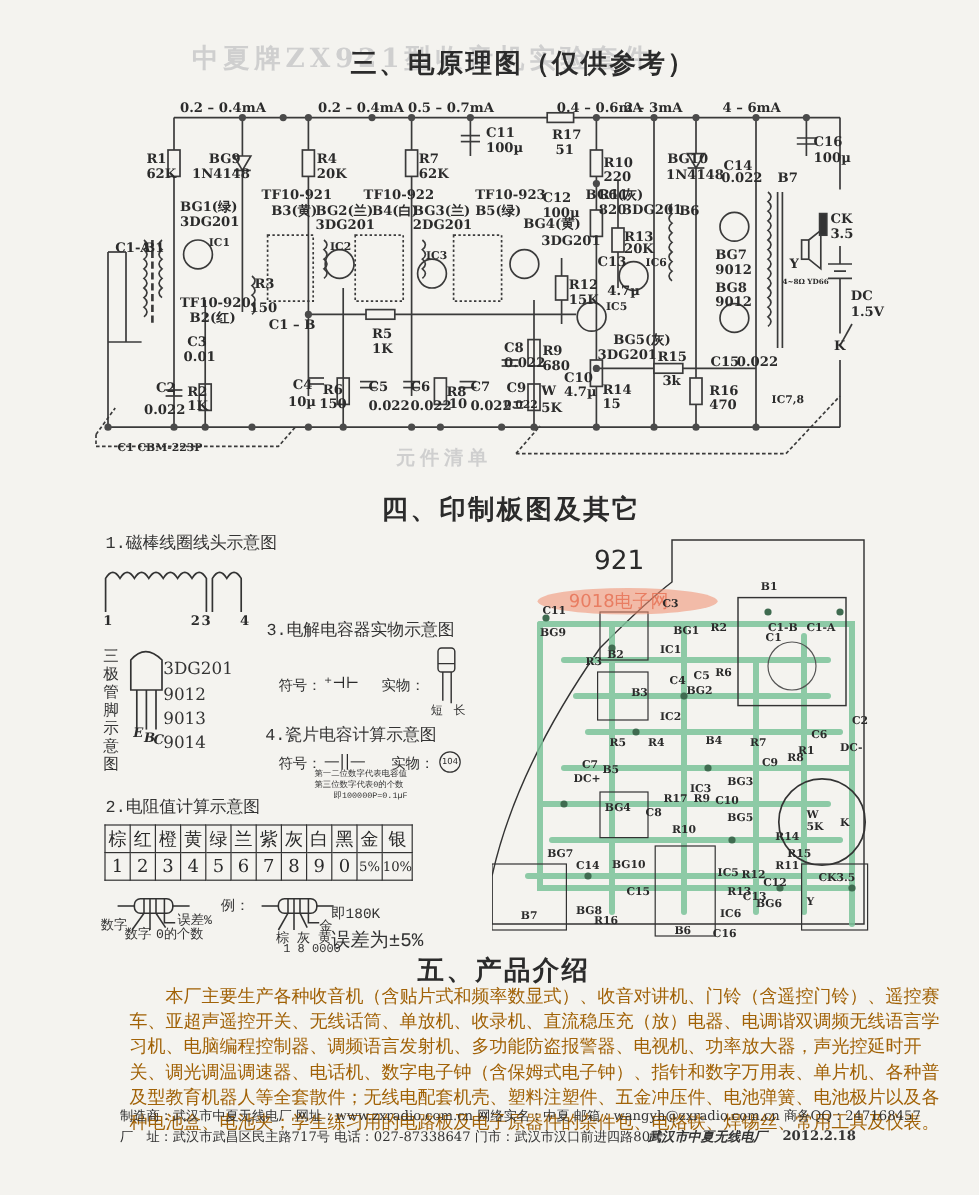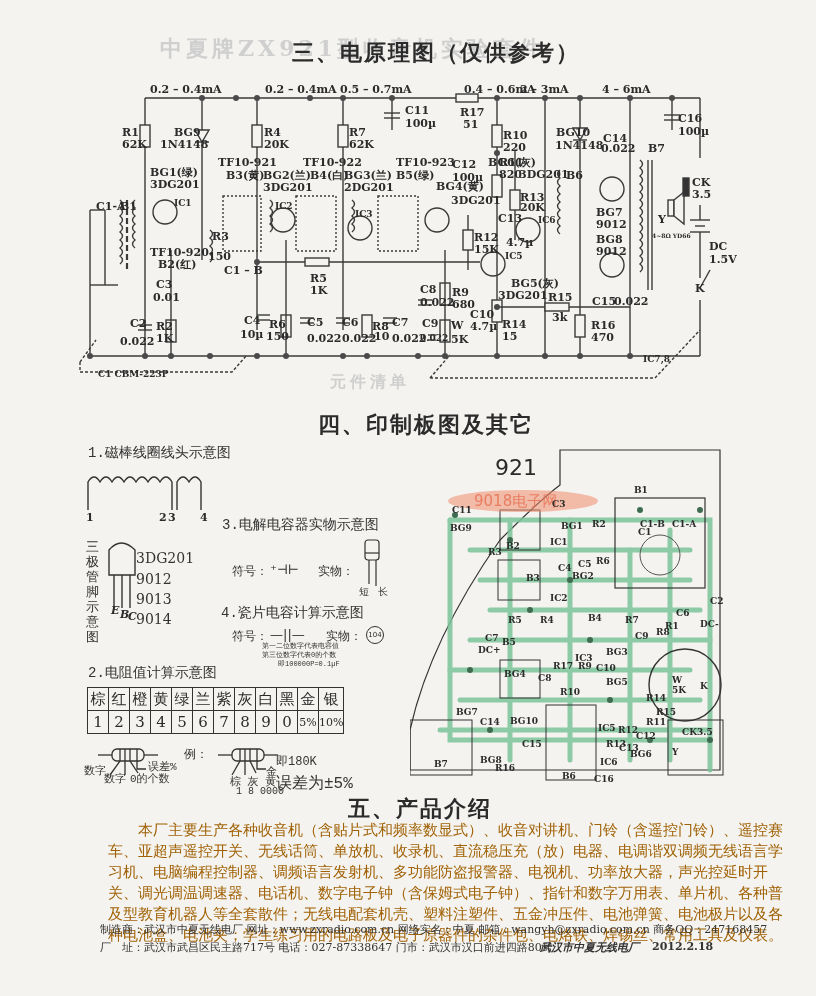--- a/index.html
+++ b/index.html
@@ -295,21 +295,21 @@
 <div class="lbl" style="left:498px;top:278px;margin-left:13px;">BG5(灰)</div>
 <div class="lbl" style="left:498px;top:290px;">3DG201</div>
 <div class="lbl" style="left:502px;top:319px;">R14</div>
 <div class="lbl" style="left:502px;top:331px;">15</div>
 <div class="lbl" style="left:548px;top:292px;">R15</div>
 <div class="lbl" style="left:552px;top:312px;">3k</div>
 <div class="lbl" style="left:591px;top:320px;">R16</div>
 <div class="lbl" style="left:591px;top:332px;">470</div>
 <div class="lbl" style="left:592px;top:296px;">C15</div>
 <div class="lbl" style="left:614px;top:296px;">0.022</div>
-<div class="lbl sm" style="left:643px;top:328px;margin-top:25px;">IC7,8</div>
+<div class="lbl sm" style="left:643px;top:328px;">IC7,8</div>
 <div class="lbl sm" style="left:98px;top:368px;">C1  CBM-223P</div>
 <div class="lbl sm" style="left:174px;top:197px;">IC1</div>
 <div class="lbl sm" style="left:275px;top:200px;">IC2</div>
 <div class="lbl sm" style="left:355px;top:208px;">IC3</div>
 <div class="lbl sm" style="left:505px;top:250px;">IC5</div>
 <div class="lbl sm" style="left:538px;top:214px;">IC6</div>
 
 <div class="sec-title" style="left:318px;top:410px;">四、印制板图及其它</div>
 
 <div class="sub" style="left:88px;top:444px;">1.磁棒线圈线头示意图</div>

